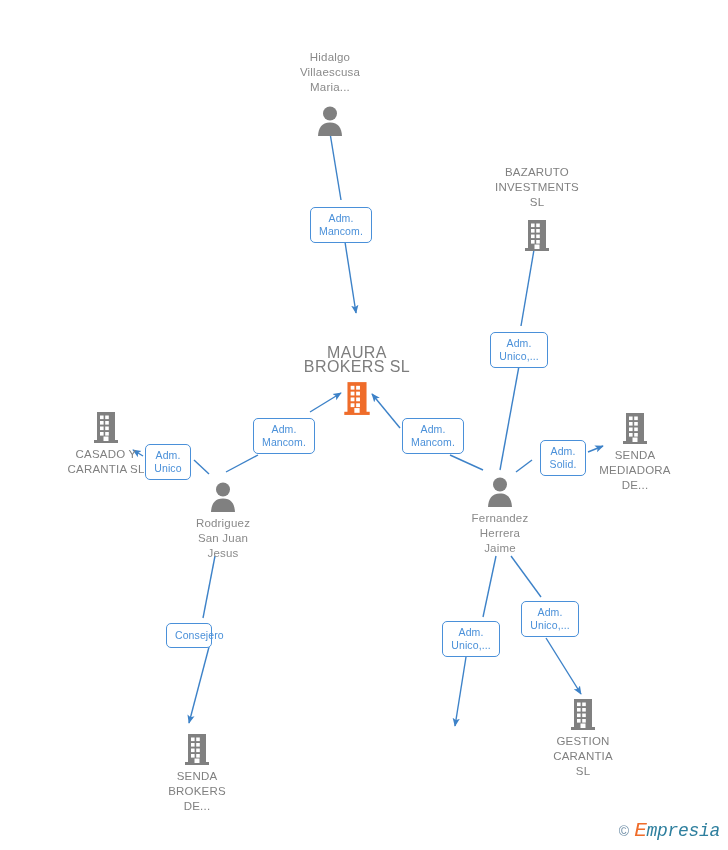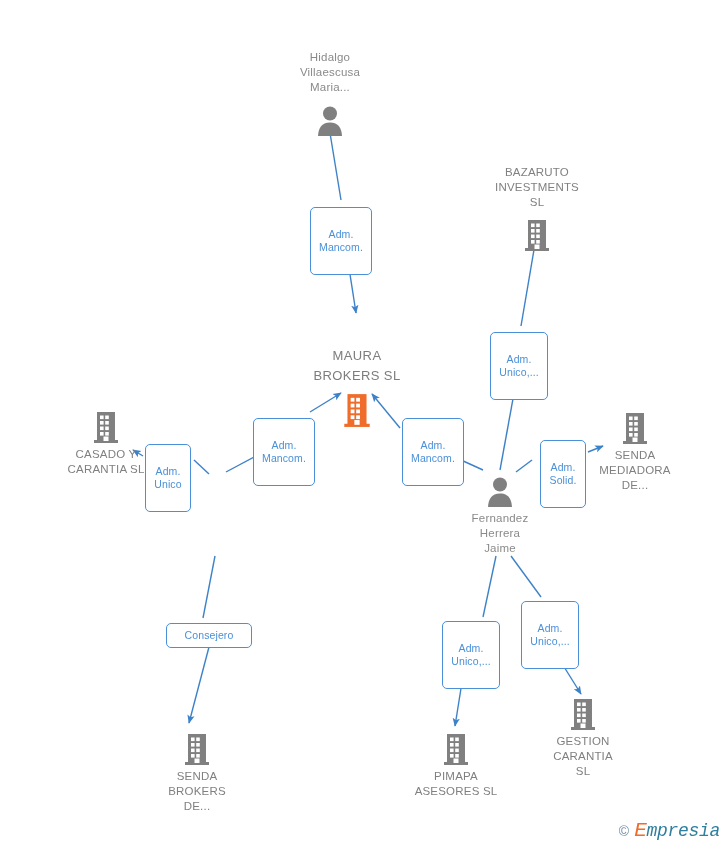--- a/index.html
+++ b/index.html
@@ -37,22 +37,22 @@
     font-size: 11.5px;
     line-height: 15px;
     color: #808080;
     letter-spacing: 0.2px;
     white-space: pre-line;
     margin-top: 22px;
   }
   .node.person .ntext { color: #8a8a8a; }
   .node.central .ntext {
     color: #7d7d7d;
-    font-size: 13px;
-    line-height: 20px;
+    font-size: 16px;
+    line-height: 14px;
     letter-spacing: 0.4px;
   }
   .icon-wrap {
     height: 40px;
     display: flex;
     align-items: flex-end;
     justify-content: center;
   }
   .node.above .icon-wrap { margin-top: 2px; }
   .node.below .ntext { margin-top: 3px; text-align: center; }
@@ -62,21 +62,21 @@
     position: absolute;
     z-index: 5;
     box-sizing: border-box;
     border: 1.3px solid #4a90d9;
     border-radius: 5px;
     background: #ffffff;
     color: #4a90d9;
     font-size: 10.5px;
     line-height: 13px;
     text-align: center;
-    padding: 20px 5px;
+    padding: 4px 5px;
     white-space: pre-line;
     letter-spacing: 0.1px;
   }
   .rel.one-line { padding: 5px 8px; }
 
   
   #watermark {
     position: absolute;
     right: 8px;
     bottom: 8px;
@@ -236,28 +236,39 @@
           <rect x="12.2" y="22" width="3.6" height="3.6"></rect>
           <rect x="10.5" y="26.5" width="5" height="4.5"></rect>
         </g>
       </svg>
     </div>
     <div class="ntext">SENDA
 MEDIADORA
 DE...</div>
   </div>
 
-
-  <div class="node person below" style="left:500px; top:468px;">
+  <div class="node person below" style="left:223px; top:473px;">
     <div class="icon-wrap">
       <svg width="28" height="32" viewBox="0 0 28 32" xmlns="http://www.w3.org/2000/svg">
         <circle cx="14" cy="8.5" r="7" fill="#808080"></circle>
         <path d="M14,17.5 C5.5,17.5 2.5,23 2,31 L26,31 C25.5,23 22.5,17.5 14,17.5 Z" fill="#808080"></path>
       </svg>
     </div>
+    <div class="ntext">Rodriguez
+San Juan
+Jesus</div>
+  </div>
+
+  <div class="node person below" style="left:500px; top:468px;">
+    <div class="icon-wrap">
+      <svg width="28" height="32" viewBox="0 0 28 32" xmlns="http://www.w3.org/2000/svg">
+        <circle cx="14" cy="8.5" r="7" fill="#808080"></circle>
+        <path d="M14,17.5 C5.5,17.5 2.5,23 2,31 L26,31 C25.5,23 22.5,17.5 14,17.5 Z" fill="#808080"></path>
+      </svg>
+    </div>
     <div class="ntext">Fernandez
 Herrera
 Jaime</div>
   </div>
 
   <div class="node company below" style="left:583px; top:691px;">
     <div class="icon-wrap">
       <svg width="26" height="34" viewBox="0 0 26 34" xmlns="http://www.w3.org/2000/svg">
         <rect x="4" y="2" width="18" height="29" fill="#808080"></rect>
         <rect x="1" y="30" width="24" height="3" fill="#808080"></rect>
@@ -295,61 +306,40 @@
           <rect x="12.2" y="22" width="3.6" height="3.6"></rect>
           <rect x="10.5" y="26.5" width="5" height="4.5"></rect>
         </g>
       </svg>
     </div>
     <div class="ntext">SENDA
 BROKERS
 DE...</div>
   </div>
 
-  <div class="node company below" style="left:456px; top:726px;">
-    <div class="icon-wrap">
-      <svg width="26" height="34" viewBox="0 0 26 34" xmlns="http://www.w3.org/2000/svg">
-        <rect x="4" y="2" width="18" height="29" fill="#808080"></rect>
-        <rect x="1" y="30" width="24" height="3" fill="#808080"></rect>
-        <g fill="#ffffff">
-          <rect x="7" y="5.5" width="3.6" height="3.6"></rect>
-          <rect x="12.2" y="5.5" width="3.6" height="3.6"></rect>
-          <rect x="7" y="11" width="3.6" height="3.6"></rect>
-          <rect x="12.2" y="11" width="3.6" height="3.6"></rect>
-          <rect x="7" y="16.5" width="3.6" height="3.6"></rect>
-          <rect x="12.2" y="16.5" width="3.6" height="3.6"></rect>
-          <rect x="7" y="22" width="3.6" height="3.6"></rect>
-          <rect x="12.2" y="22" width="3.6" height="3.6"></rect>
-          <rect x="10.5" y="26.5" width="5" height="4.5"></rect>
-        </g>
-      </svg>
-    </div>
-    <div class="ntext">PIMAPA
-ASESORES SL</div>
-  </div>
 
   <div class="rel" style="left:310px; top:207px; width:62px;">Adm.
 Mancom.</div>
 
   <div class="rel" style="left:490px; top:332px; width:58px;">Adm.
 Unico,...</div>
 
   <div class="rel" style="left:253px; top:418px; width:62px;">Adm.
 Mancom.</div>
 
   <div class="rel" style="left:402px; top:418px; width:62px;">Adm.
 Mancom.</div>
 
   <div class="rel" style="left:145px; top:444px; width:46px;">Adm.
 Unico</div>
 
   <div class="rel" style="left:540px; top:440px; width:46px;">Adm.
 Solid.</div>
 
-  <div class="rel one-line" style="left:166px; top:623px; width:86px;">Consejero</div>
+  <div class="rel one-line" style="left:166px; top:623px; width:46px;">Consejero</div>
 
   <div class="rel" style="left:521px; top:601px; width:58px;">Adm.
 Unico,...</div>
 
   <div class="rel" style="left:442px; top:621px; width:58px;">Adm.
 Unico,...</div>
 
   <div id="watermark">
     <span class="copy">©</span>
     <span class="wm-text"><span class="cap">E</span><span>mpresia</span></span>

